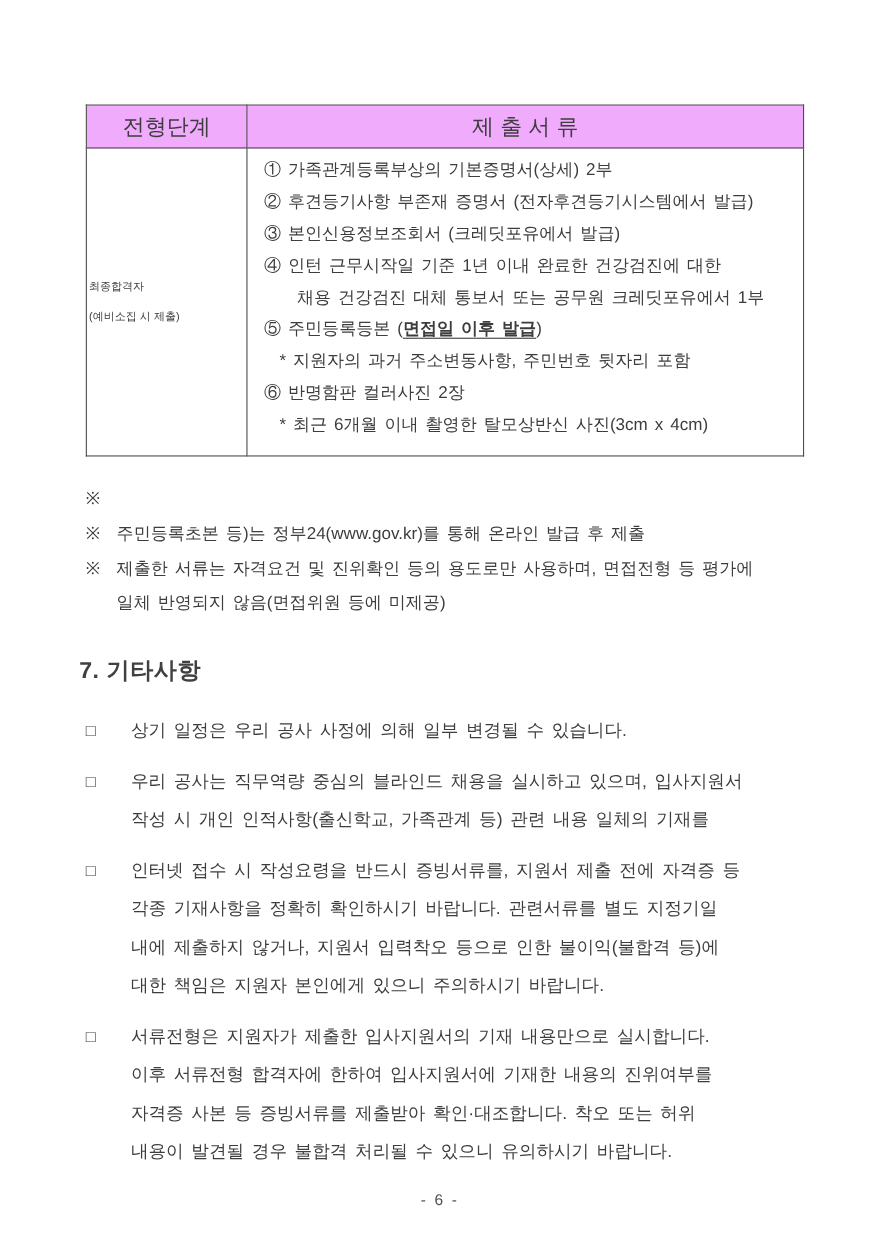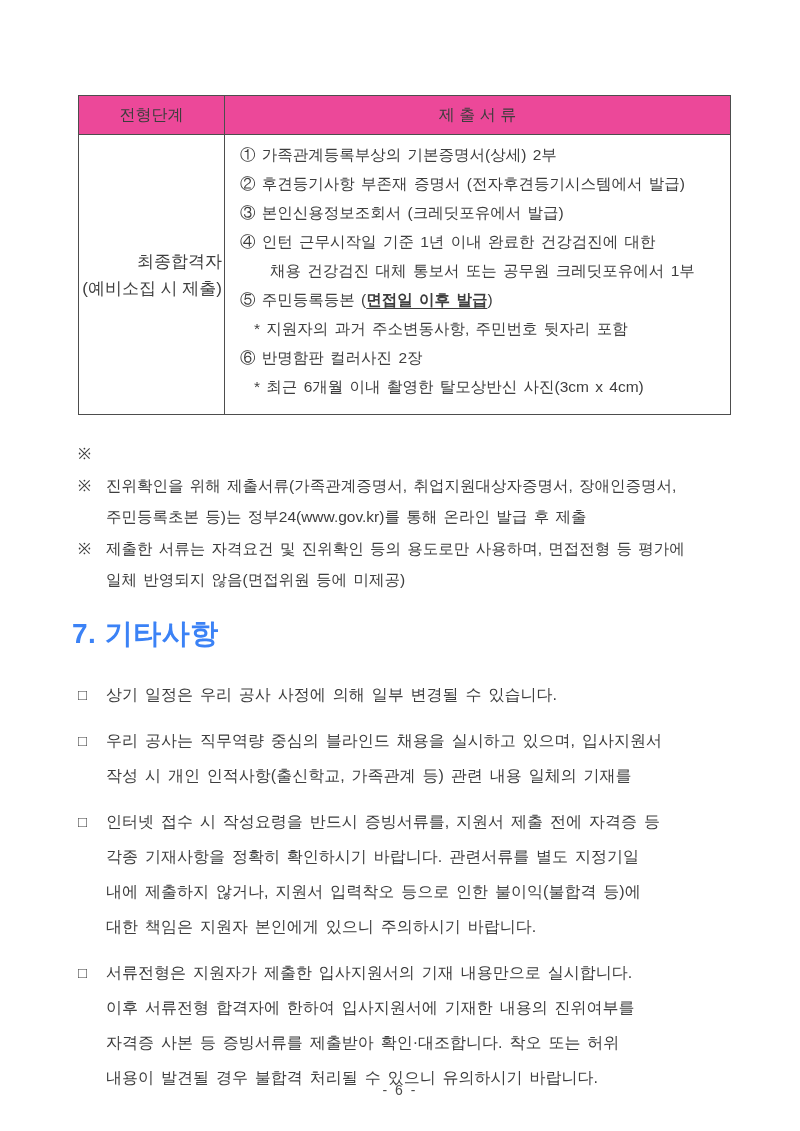--- a/index.html
+++ b/index.html
@@ -20,31 +20,31 @@
   table.doc-table {
     width:653px;
     border-collapse:collapse;
     table-layout:fixed;
   }
   table.doc-table th, table.doc-table td {
     border:1.6px solid #4d4d4d;
   }
   th.col-stage { width:146px; }
   thead th {
-    background:#ec4899;
+    background:#f0abfc;
     height:39px;
     font-weight:normal;
-    font-size:16px;
+    font-size:20px;
     text-align:center;
     vertical-align:middle;
   }
   td.cell-stage {
-    text-align:right;
+    text-align:left;
     vertical-align:middle;
-    font-size:17px;
+    font-size:10px;
     line-height:27px;
     padding:4px 2px;
   }
   td.cell-docs {
     padding:5px 8px 13px 15px;
     vertical-align:top;
   }
   .doc-line {
     font-size:15.5px;
     line-height:29px;
@@ -66,38 +66,38 @@
     font-size:15.5px;
     line-height:31px;
     word-spacing:2px;
     margin-bottom:1px;
   }
   .note-marker { flex:none; width:28px; }
   .note-line { white-space:nowrap; }
 
   
   .section-heading {
-    margin:20px 0 0 -6px;
-    font-size:28px;
+    margin:31px 0 0 -6px;
+    font-size:21px;
     font-weight:bold;
-    color:#3b82f6;
+    color:#404040;
     letter-spacing:0.5px;
   }
 
   
   .items { margin-top:24px; }
   .item {
     display:flex;
     font-size:16px;
     line-height:35px;
     word-spacing:2.5px;
     margin-bottom:11px;
   }
   .item-marker { flex:none; width:28px; font-size:15px; }
-  .item-line { white-space:nowrap; }
+  .item-line { white-space:nowrap;margin-left:13px; }
 
   
   .page-footer {
     position:absolute;
     left:0; right:0; bottom:33px;
     text-align:center;
     font-size:14px;
     color:#4d4d4d;
     letter-spacing:2px;
   }
@@ -135,21 +135,20 @@
     </tbody>
   </table>
 
   <div class="notes">
     <div class="note">
       <span class="note-marker">※</span>
     </div>
     <div class="note">
       <span class="note-marker">※</span>
       <span class="note-lines">
-        <div class="note-line">진위확인을 위해 제출서류(가족관계증명서, 취업지원대상자증명서, 장애인증명서,</div>
         <div class="note-line">주민등록초본 등)는 정부24(www.gov.kr)를 통해 온라인 발급 후 제출</div>
       </span>
     </div>
     <div class="note">
       <span class="note-marker">※</span>
       <span class="note-lines">
         <div class="note-line">제출한 서류는 자격요건 및 진위확인 등의 용도로만 사용하며, 면접전형 등 평가에</div>
         <div class="note-line">일체 반영되지 않음(면접위원 등에 미제공)</div>
       </span>
     </div>

